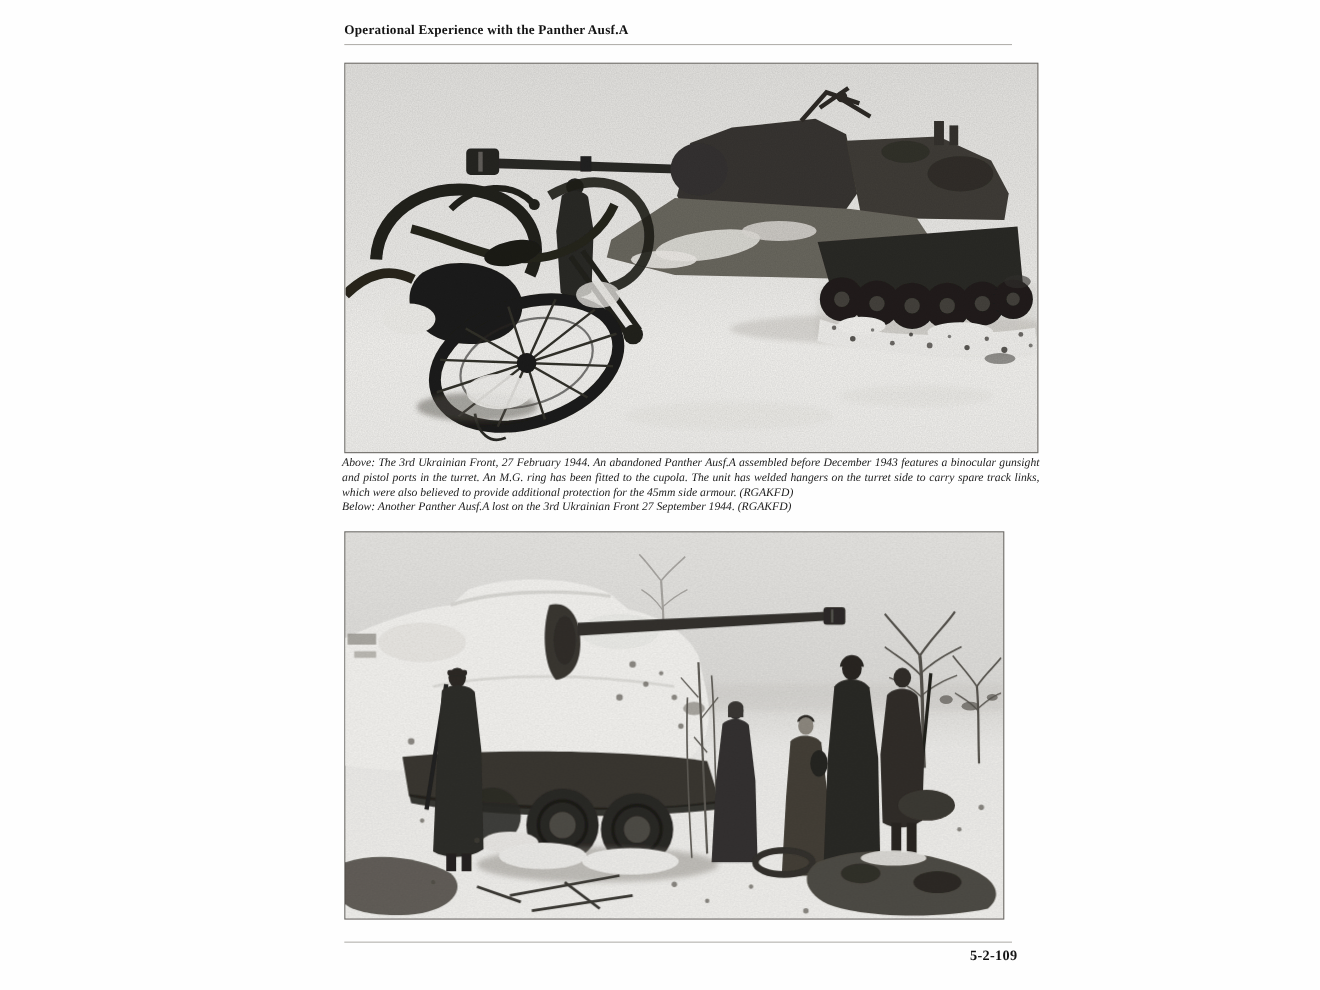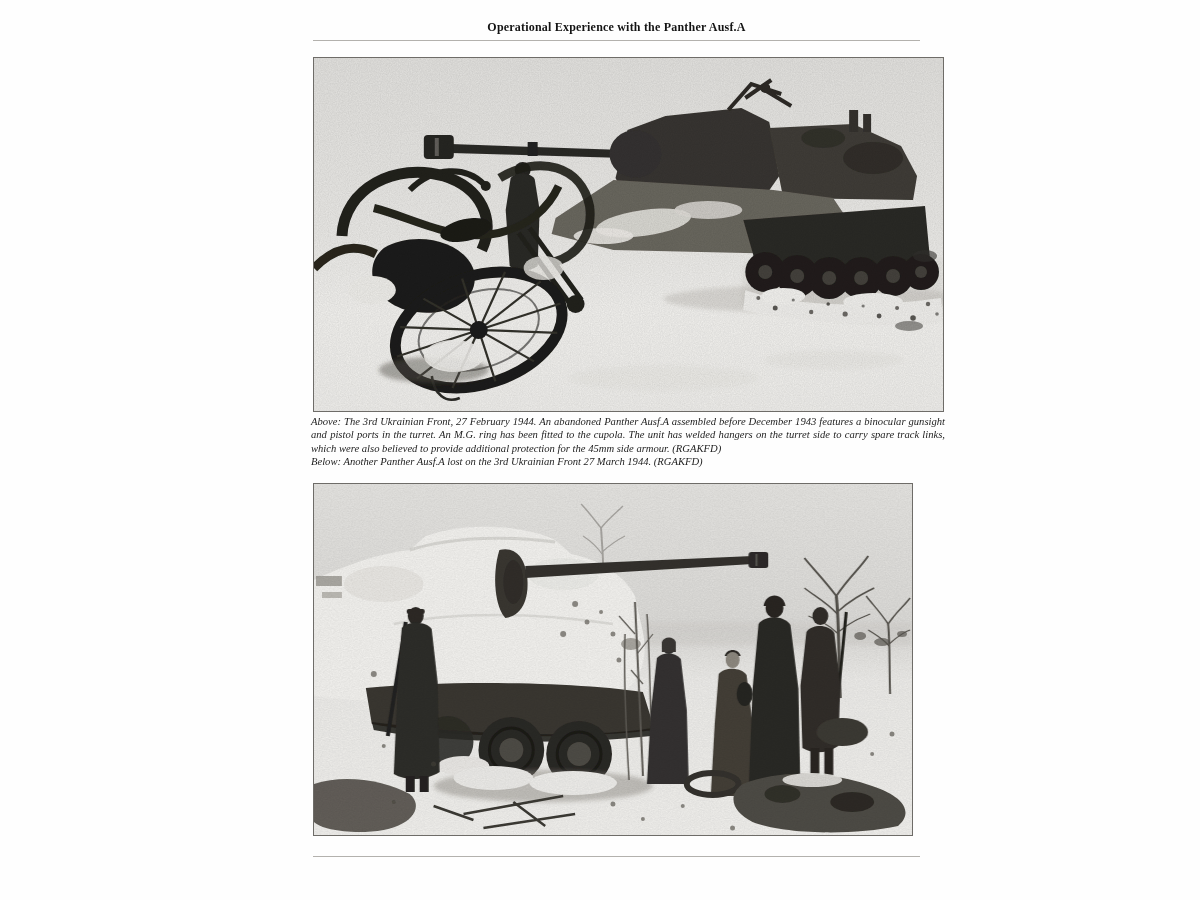--- a/index.html
+++ b/index.html
@@ -1,21 +1,21 @@
 <!DOCTYPE html>
 <html><head>
 <meta charset="utf-8">
 <style>
   html,body{margin:0;padding:0;background:#ffffff;}
   .page{
     position:relative;width:1200px;height:900px;background:#fefefe;overflow:hidden;
     font-family:"Liberation Serif", serif;color:#1a1a1a;
   }
   .header-title{
-    position:absolute;top:20px;left:313px;width:607px;text-align:center;
+    position:absolute;top:20px;left:313px;width:607px;text-align:left;
     font-size:12px;font-weight:bold;letter-spacing:.2px;line-height:14px;color:#141414;
   }
   .rule{position:absolute;left:313px;width:607px;height:1px;background:#b3b1ad;}
   .rule.header{top:40px;}
   .rule.footer{top:856px;}
   .photo{
     position:absolute;left:313px;border:1px solid #6e6c68;background:#e9e8e5;overflow:hidden;
   }
   .photo.top{top:57px;width:629px;height:353px;}
   .photo.bottom{top:483px;width:598px;height:351px;}
@@ -149,21 +149,21 @@
         <ellipse cx="140" cy="298" rx="30" ry="16" fill="#f1f0ec" opacity="0.9"></ellipse>
         <ellipse cx="230" cy="210" rx="20" ry="12" fill="#e9e7e2" opacity="0.8"></ellipse>
       </g>
 
       <rect x="0" y="0" width="630" height="353" filter="url(#grain1)" opacity="0.5"></rect>
     </svg>
   </div>
 
   <div class="caption">
     <p class="above">Above: The 3rd Ukrainian Front, 27 February 1944. An abandoned Panther Ausf.A assembled before December 1943 features a binocular gunsight and pistol ports in the turret. An M.G. ring has been fitted to the cupola. The unit has welded hangers on the turret side to carry spare track links, which were also believed to provide additional protection for the 45mm side armour. (RGAKFD)</p>
-    <p class="below">Below: Another Panther Ausf.A lost on the 3rd Ukrainian Front 27 March 1944. (RGAKFD)</p>
+    <p class="below">Below: Another Panther Ausf.A lost on the 3rd Ukrainian Front 27 September 1944. (RGAKFD)</p>
   </div>
 
   <div class="photo bottom" role="img" aria-label="Snow-covered Panther Ausf.A with long gun barrel, surrounded by soldiers in greatcoats on a snowy field with bare trees">
     <svg viewBox="0 0 600 351" preserveAspectRatio="none">
       <defs>
         <linearGradient id="p2bg" x1="0" y1="0" x2="0" y2="1">
           <stop offset="0" stop-color="#e8e7e4"></stop>
           <stop offset="0.42" stop-color="#dfdedb"></stop>
           <stop offset="0.56" stop-color="#f0efec"></stop>
           <stop offset="1" stop-color="#f4f3f0"></stop>
@@ -303,14 +303,15 @@
             <circle cx="580" cy="250" r="2.5"></circle>
             <circle cx="80" cy="318" r="2"></circle>
         </g>
       </g>
 
       <rect x="0" y="0" width="600" height="351" filter="url(#grain2)" opacity="0.5"></rect>
     </svg>
   </div>
 
   <div class="rule footer"></div>
+  <div class="page-number">5-2-109</div>
 
 </div>
 
 </body></html>

